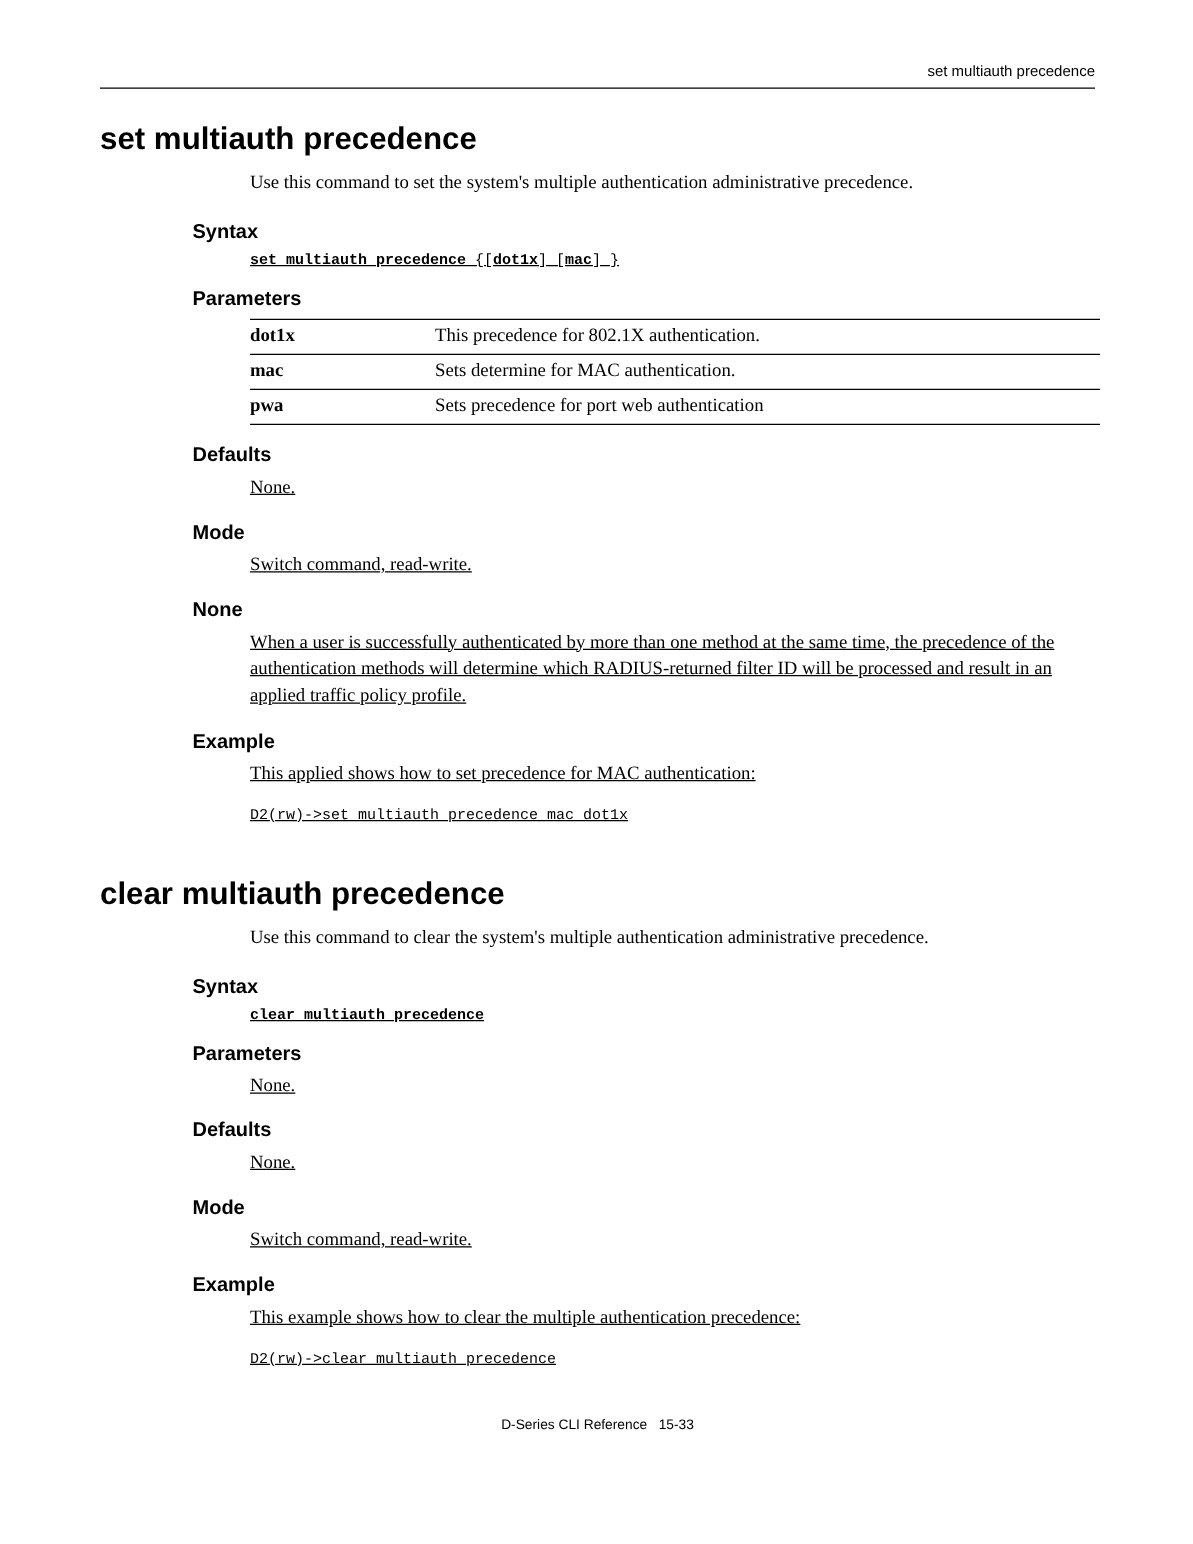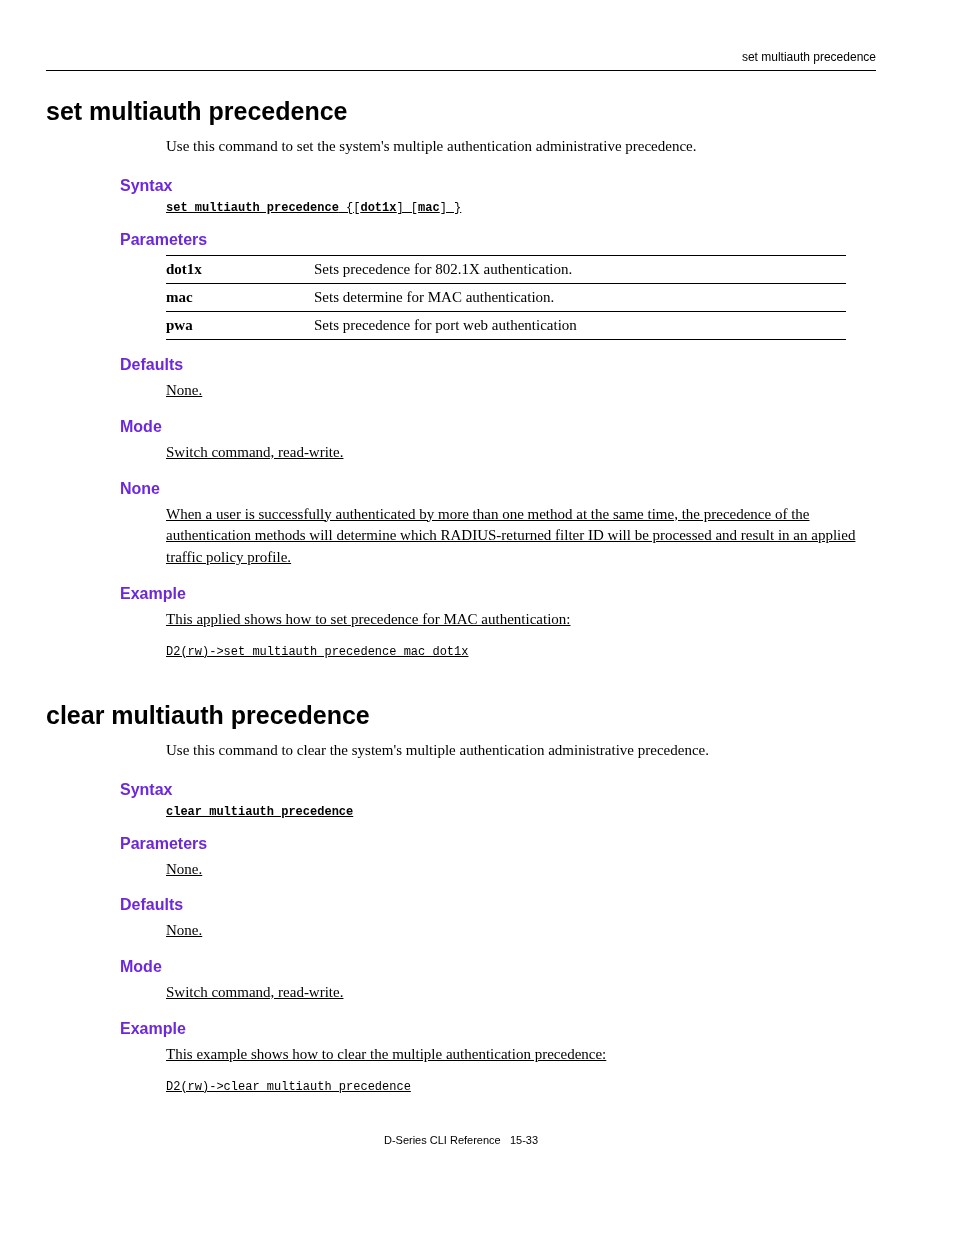--- a/index.html
+++ b/index.html
@@ -4,21 +4,21 @@
 <style>
   body {
     margin: 0;
     padding: 0;
     background: #fff;
     font-family: "Palatino Linotype", "Book Antiqua", Palatino, serif;
     color: #000;
     width: 954px;
   }
   .page {
-    padding: 52px 78px 40px 46px;
+    padding: 52px 78px 40px 80px;
     box-sizing: border-box;
   }
   .header-line {
     border-bottom: 1px solid #000;
     height: 18px;
     position: relative;
     margin-bottom: 26px;
   }
   .header-text {
     position: absolute;
@@ -36,21 +36,21 @@
   }
   .intro {
     margin: 0 0 20px 120px;
     font-size: 15px;
     line-height: 1.4;
   }
   h2 {
     font-family: Arial, Helvetica, sans-serif;
     font-weight: bold;
     font-size: 16px;
-    color: #6d28d9;
+    color: #000000;
     margin: 16px 0 6px 74px;
   }
   .body-text {
     margin: 0 0 14px 120px;
     font-size: 15px;
     line-height: 1.45;
     text-decoration: underline;
   }
   .code-line {
     font-family: "Courier New", monospace;
@@ -101,21 +101,21 @@
   <p class="intro">Use this command to set the system's multiple authentication administrative precedence.</p>
 
   <h2>Syntax</h2>
   <div class="code-line"><span class="bold">set multiauth precedence</span> {[<span class="bold">dot1x</span>] [<span class="bold">mac</span>] }</div>
 
   <h2>Parameters</h2>
   <table class="params">
     <tbody>
         <tr>
       <td>dot1x</td>
-      <td>Sets precedence for 802.1X authentication.</td>
+      <td>This precedence for 802.1X authentication.</td>
     </tr>
     <tr>
       <td>mac</td>
       <td>Sets determine for MAC authentication.</td>
     </tr>
     <tr>
       <td>pwa</td>
       <td>Sets precedence for port web authentication</td>
     </tr>
   </tbody>

